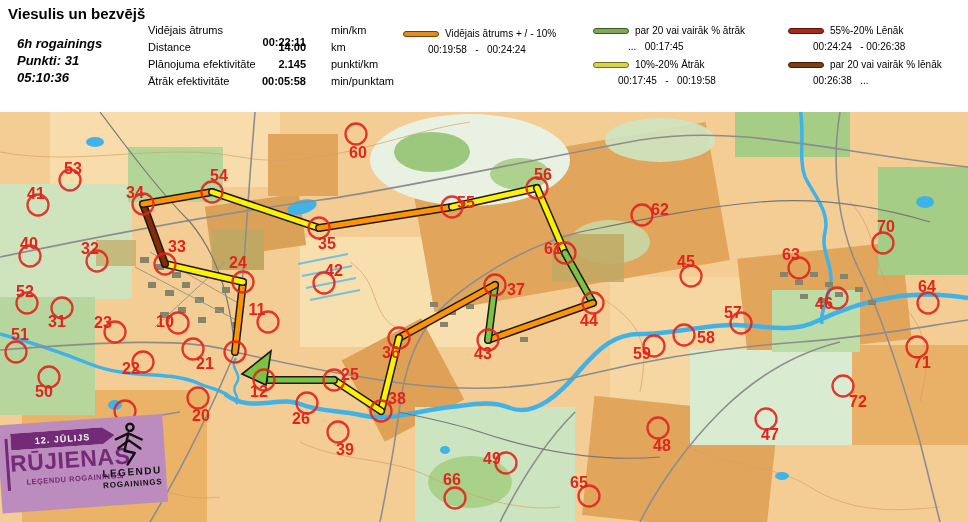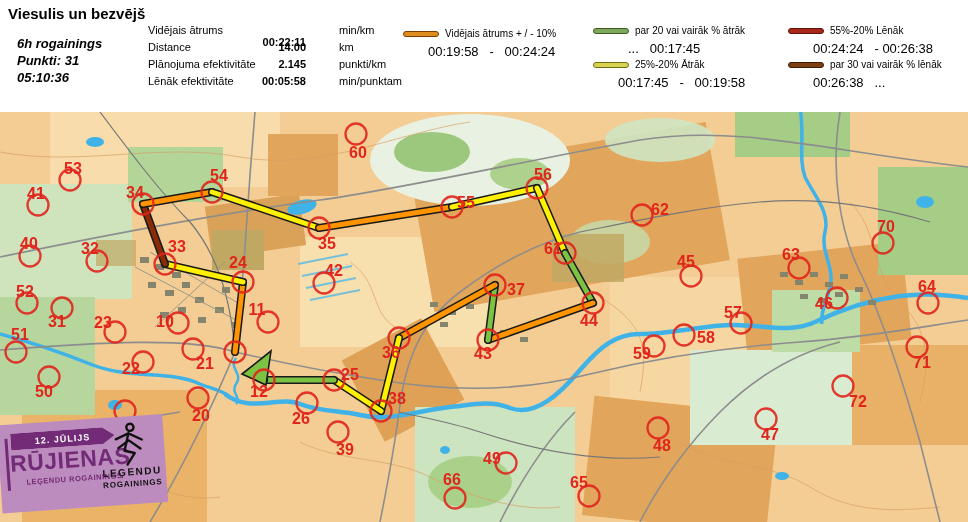--- a/index.html
+++ b/index.html
@@ -4,25 +4,25 @@
 <style>
   html,body{margin:0;padding:0;background:#fff;}
   .page{position:relative;width:968px;height:522px;overflow:hidden;background:#fff;
         font-family:"Liberation Sans",sans-serif;}
   
   .header{position:absolute;left:0;top:0;width:968px;height:112px;background:#fff;}
   .title{position:absolute;left:8px;top:5px;font-size:15px;font-weight:bold;color:#000;}
   .team-line{position:absolute;left:17px;font-size:13px;font-weight:bold;color:#000;font-style:italic;}
   .stat-label{position:absolute;left:148px;font-size:11px;color:#000;}
   .stat-value{position:absolute;left:236px;width:70px;text-align:right;font-size:11px;font-weight:bold;color:#000;}
-  .stat-unit{position:absolute;left:316px;font-size:11px;color:#000;padding-left:23px;}
+  .stat-unit{position:absolute;left:308px;font-size:11px;color:#000;padding-left:23px;}
   .legend-item{position:absolute;display:flex;align-items:center;gap:6px;}
   .legend-swatch{display:inline-block;width:34px;height:4px;border:1.5px solid #555;border-radius:3px;}
   .legend-label{font-size:10px;color:#000;white-space:nowrap;}
-  .legend-range{position:absolute;font-size:13px;color:#000;white-space:pre;}
+  .legend-range{position:absolute;font-size:10px;color:#000;white-space:pre;}
   
   .map-wrap{position:absolute;left:0;top:112px;width:968px;height:410px;}
   .cp-num{font-family:"Liberation Sans",sans-serif;font-weight:bold;font-size:16px;fill:#e0251c;}
   
   .banner{position:absolute;left:2px;top:312px;width:166px;height:88px;background:#BD8CBE;
           transform:rotate(-4deg);transform-origin:20px 80px;}
   .banner .pole{position:absolute;left:7px;top:14px;width:3px;height:52px;background:#732B77;}
   .banner .ribbon{position:absolute;left:13px;top:9px;width:104px;height:17px;background:#732B77;
           clip-path:polygon(0 0,88% 0,100% 50%,88% 100%,0 100%);
           color:#fff;font-size:9px;font-weight:bold;letter-spacing:1px;
@@ -44,21 +44,21 @@
   <div class="header">
     <div class="title">Viesulis un bezvējš</div>
 
     <div class="team-line" style="top:36px">6h rogainings</div>
     <div class="team-line" style="top:53px">Punkti: 31</div>
     <div class="team-line" style="top:70px">05:10:36</div>
 
     <div class="stat-label" style="top:24px">Vidējais ātrums</div>
     <div class="stat-label" style="top:41px">Distance</div>
     <div class="stat-label" style="top:58px">Plānojuma efektivitāte</div>
-    <div class="stat-label" style="top:75px">Lēnāk efektivitāte</div>
+    <div class="stat-label" style="top:75px">Ātrāk efektivitāte</div>
 
     <div class="stat-value" style="top:36px">00:22:11</div>
     <div class="stat-value" style="top:41px">14.00</div>
     <div class="stat-value" style="top:58px">2.145</div>
     <div class="stat-value" style="top:75px">00:05:58</div>
 
     <div class="stat-unit" style="top:24px">min/km</div>
     <div class="stat-unit" style="top:41px">km</div>
     <div class="stat-unit" style="top:58px">punkti/km</div>
     <div class="stat-unit" style="top:75px">min/punktam</div>
@@ -69,32 +69,32 @@
     </div>
     <div class="legend-range" style="left:428px;top:44px">00:19:58   -   00:24:24</div>
 
     <div class="legend-item" style="left:593px;top:25px">
       <span class="legend-swatch" style="background: rgb(126, 168, 92); border-color: rgb(62, 90, 34);"></span>
       <span class="legend-label">par 20 vai vairāk % ātrāk</span>
     </div>
     <div class="legend-range" style="left:628px;top:41px">...   00:17:45</div>
     <div class="legend-item" style="left:593px;top:59px">
       <span class="legend-swatch" style="background: rgb(217, 212, 80); border-color: rgb(110, 110, 20);"></span>
-      <span class="legend-label">25%-20% Ātrāk</span>
+      <span class="legend-label">10%-20% Ātrāk</span>
     </div>
     <div class="legend-range" style="left:618px;top:75px">00:17:45   -   00:19:58</div>
 
     <div class="legend-item" style="left:788px;top:25px">
       <span class="legend-swatch" style="background: rgb(168, 41, 26); border-color: rgb(92, 18, 10);"></span>
       <span class="legend-label">55%-20% Lēnāk</span>
     </div>
     <div class="legend-range" style="left:813px;top:41px">00:24:24   - 00:26:38</div>
     <div class="legend-item" style="left:788px;top:59px">
       <span class="legend-swatch" style="background: rgb(124, 63, 18); border-color: rgb(63, 29, 5);"></span>
-      <span class="legend-label">par 30 vai vairāk % lēnāk</span>
+      <span class="legend-label">par 20 vai vairāk % lēnāk</span>
     </div>
     <div class="legend-range" style="left:813px;top:75px">00:26:38   ...</div>
   </div>
 
   <div class="map-wrap">
     <svg width="968" height="410" viewBox="0 0 968 410">
 
       <g>
         <rect x="0" y="0" width="968" height="410" fill="#f4cd94"></rect>
         <rect x="50" y="-10" width="230" height="85" fill="#f8dcab"></rect>

